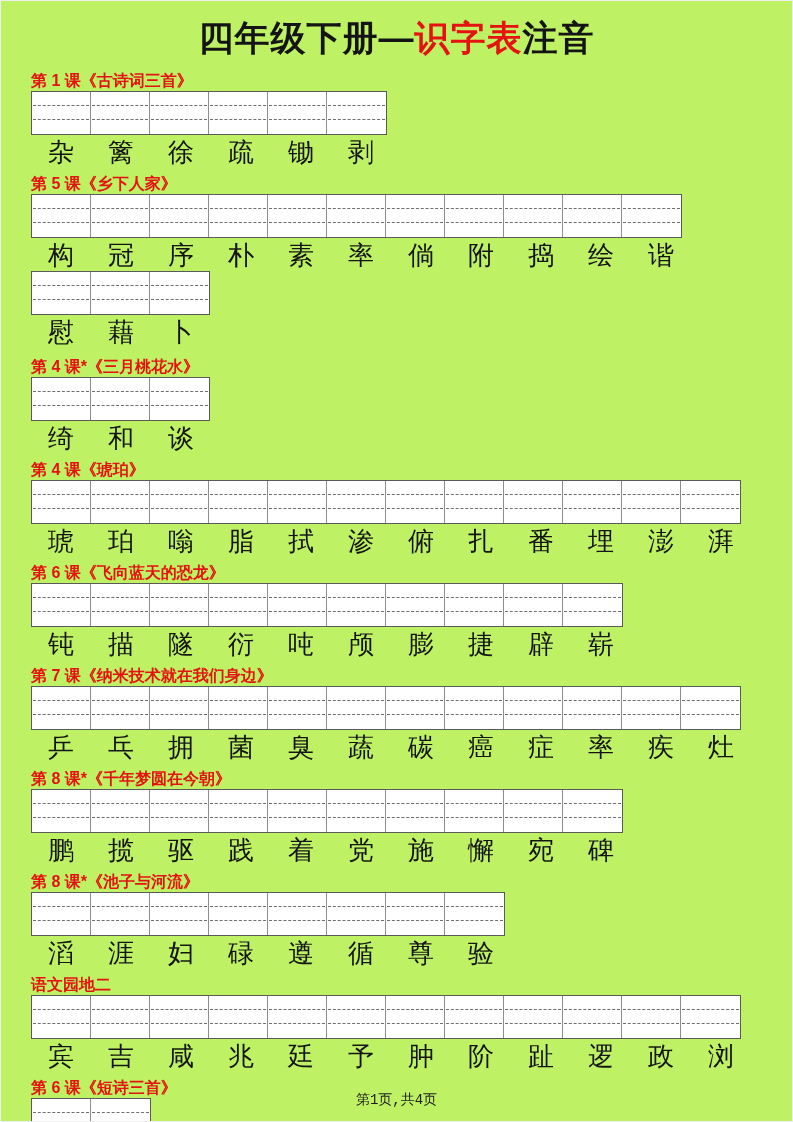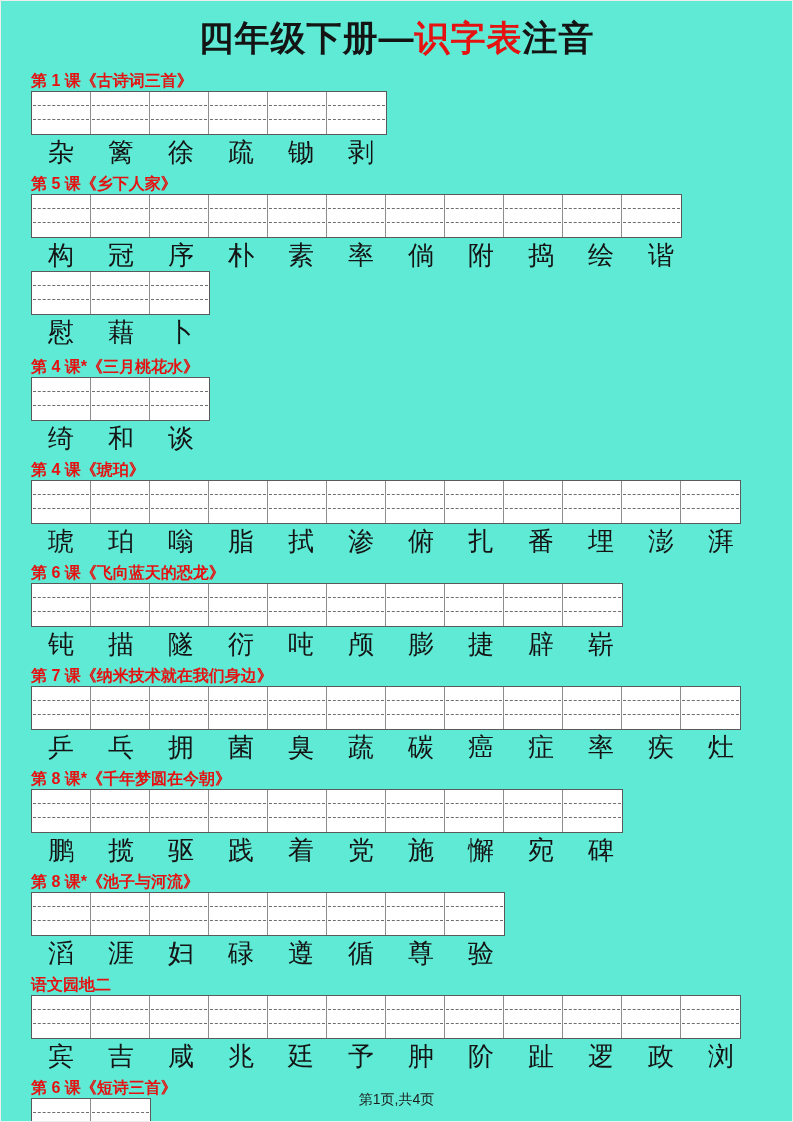--- a/index.html
+++ b/index.html
@@ -8,21 +8,21 @@
     --grid-outer:#5a5a5a;
     --grid-inner:#8d8d8d;
     --dash:#6e6e6e;
   }
   *{margin:0;padding:0;box-sizing:border-box;}
   html,body{background:#fff;}
   body{font-family:"Liberation Sans",sans-serif;}
   .page{
     position:relative;
     width:793px;height:1122px;
-    background:#5eead4;
+    background:#bef264;
     border:1px solid #ededed;
     overflow:hidden;
   }
   .title{
     margin-top:14px;
     text-align:center;
     font-size:35px;
     font-weight:bold;
     letter-spacing:1px;
     color:var(--ink);
@@ -75,21 +75,21 @@
     line-height:27px;
     color:var(--ink);
     font-family:"DejaVu Serif","Liberation Serif",serif;
   }
   .footer{
     position:absolute;
     left:0;right:0;bottom:12px;
     text-align:center;
     font-size:14px;
     color:#1c1c1c;
-    font-family:Liberation Sans, sans-serif;
+    font-family:Liberation Mono, monospace;
   }
 </style>
 </head>
 <body>
 
 <div class="page">
   <h1 class="title"><span>四年级下册—</span><span class="hl">识字表</span><span>注音</span></h1>
 
   <div class="content">
       <div class="section"><div class="section-heading">第 1 课《古诗词三首》</div><div class="boxrow">

